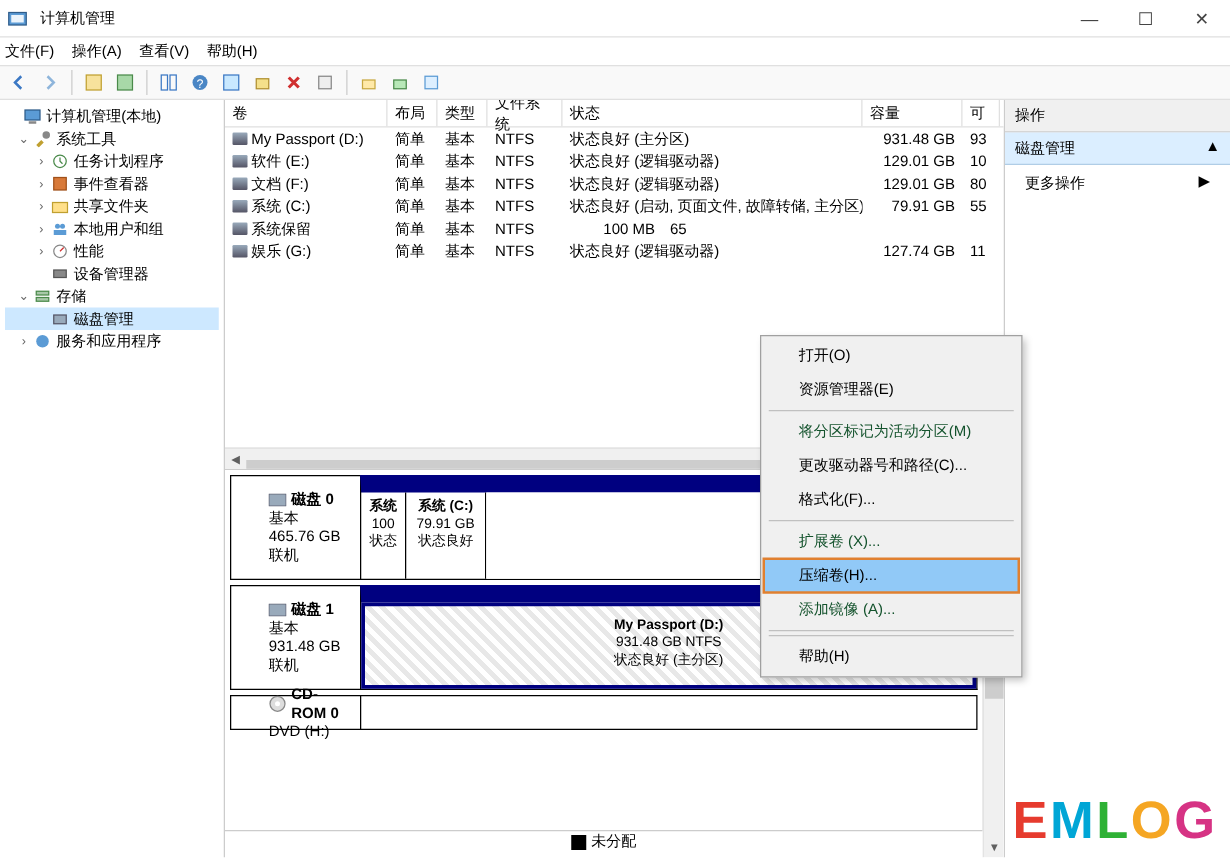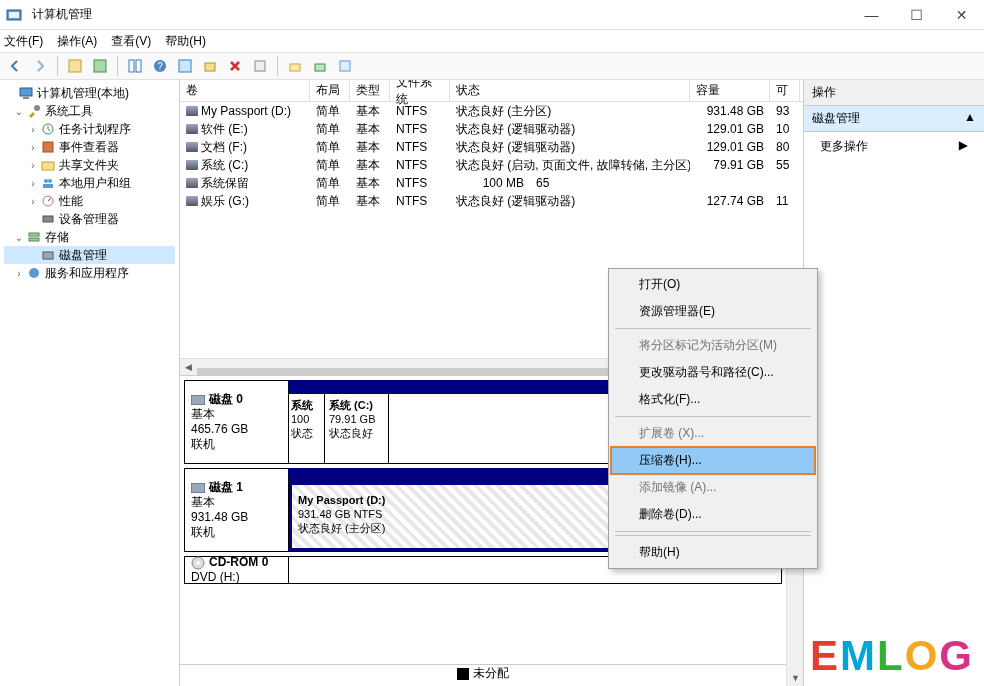--- a/index.html
+++ b/index.html
@@ -44,23 +44,23 @@
 .hsbar { height: 17px; background: #f0f0f0; border-top: 1px solid #dedede; display: flex; align-items: center; }
 .hsbar .arr { width: 17px; height: 17px; display: flex; align-items: center; justify-content: center; color: #606060; font-size: 9px; }
 .hsbar .track { flex: 1; position: relative; }
 .hsbar .thumb { position: absolute; height: 15px; top: 1px; left: 0; width: 80%; background: #cdcdcd; }
 
 
 .diskarea { flex: 1; overflow: hidden; background: #fff; position: relative; padding-right: 17px; }
 .disk { display: flex; margin: 4px; height: 84px; }
 .disk-info { width: 104px; border: 1px solid #000; border-right: none; padding: 4px 6px; font-size: 12px; display: flex; flex-direction: column; justify-content: center; background: #fff; }
 .disk-info .dname { font-weight: bold; display: flex; align-items: center; gap: 4px; }
-.disk-info div { line-height: 15px; }
+.disk-info div { line-height: 15px; margin-left: 24px; }
 .disk-parts { flex: 1; display: flex; border: 1px solid #000; min-width: 0; }
-.part { border-right: 1px solid #000; padding: 8px 6px 4px 6px; font-size: 11px; line-height: 14px; overflow: hidden; position: relative; }
+.part { border-right: 1px solid #000; padding: 8px 6px 4px 6px; font-size: 11px; line-height: 14px; overflow: hidden; position: relative; text-align: center; }
 .part:last-child { border-right: none; }
 .part.log { border: 3px solid #00a000; padding: 5px 4px; }
 .part.hatch { background: repeating-linear-gradient(45deg, #fff, #fff 4px, #e8e8e8 4px, #e8e8e8 8px); }
 .part .pn { font-weight: bold; }
 .vscroll { position: absolute; right: 0; top: 0; bottom: 0; width: 17px; background: #f0f0f0; border-left: 1px solid #dedede; display: flex; flex-direction: column; }
 .vscroll .arr { width: 17px; height: 17px; display: flex; align-items: center; justify-content: center; color: #606060; font-size: 9px; }
 .vscroll .track { flex: 1; position: relative; }
 .vscroll .thumb { position: absolute; width: 15px; left: 1px; top: 0; height: 60%; background: #cdcdcd; }
 
 
@@ -69,21 +69,21 @@
 
 
 .actions { width: 180px; display: flex; flex-direction: column; }
 .actions-hd { background: #f0f0f0; border-bottom: 1px solid #ccc; padding: 4px 8px; font-size: 12px; }
 .actions-sec { background: #dbeeff; border-bottom: 1px solid #b0cde6; padding: 4px 8px; display: flex; justify-content: space-between; font-size: 12px; }
 .actions-item { padding: 6px 16px; font-size: 12px; display: flex; justify-content: space-between; }
 
 
 .ctxmenu { position: absolute; background: #f0f0f0; border: 1px solid #a0a0a0; box-shadow: 3px 3px 6px rgba(0,0,0,.25); padding: 2px; font-size: 12px; z-index: 100; width: 210px; }
 .ctxmenu .mi { padding: 5px 20px 5px 28px; cursor: default; }
-.ctxmenu .mi.disabled { color: #737373; }
+.ctxmenu .mi.disabled { color: #14532d; }
 .ctxmenu .mi.hl { background: #91c9f7; outline: 2px solid #e08030; outline-offset: -1px; }
 .ctxmenu .msep { height: 1px; background: #c0c0c0; margin: 3px 4px; }
 
 
 .watermark { position: absolute; right: 10px; bottom: 6px; font-size: 42px; font-weight: 900; font-family: Arial, sans-serif; letter-spacing: 2px; z-index: 50; }
 .watermark span:nth-child(1){color:#e63b2e;} .watermark span:nth-child(2){color:#00a6d6;} .watermark span:nth-child(3){color:#2eb135;} .watermark span:nth-child(4){color:#f5a623;} .watermark span:nth-child(5){color:#d63384;}
 
 svg { display: block; }
 </style>
 </head>
@@ -484,21 +484,20 @@
       <div class="mi">打开(O)</div>
       <div class="mi">资源管理器(E)</div>
       <div class="msep"></div>
       <div class="mi disabled">将分区标记为活动分区(M)</div>
       <div class="mi">更改驱动器号和路径(C)...</div>
       <div class="mi">格式化(F)...</div>
       <div class="msep"></div>
       <div class="mi disabled">扩展卷 (X)...</div>
       <div class="mi hl">压缩卷(H)...</div>
       <div class="mi disabled">添加镜像 (A)...</div>
-      <div class="mi">删除卷(D)...</div>
       <div class="msep"></div>
       <div class="msep"></div>
       <div class="mi">帮助(H)</div>
     </div>
   </div>
 
   <div class="actions">
     <div class="actions-hd">操作</div>
     <div class="actions-sec">
       <span>磁盘管理</span>

